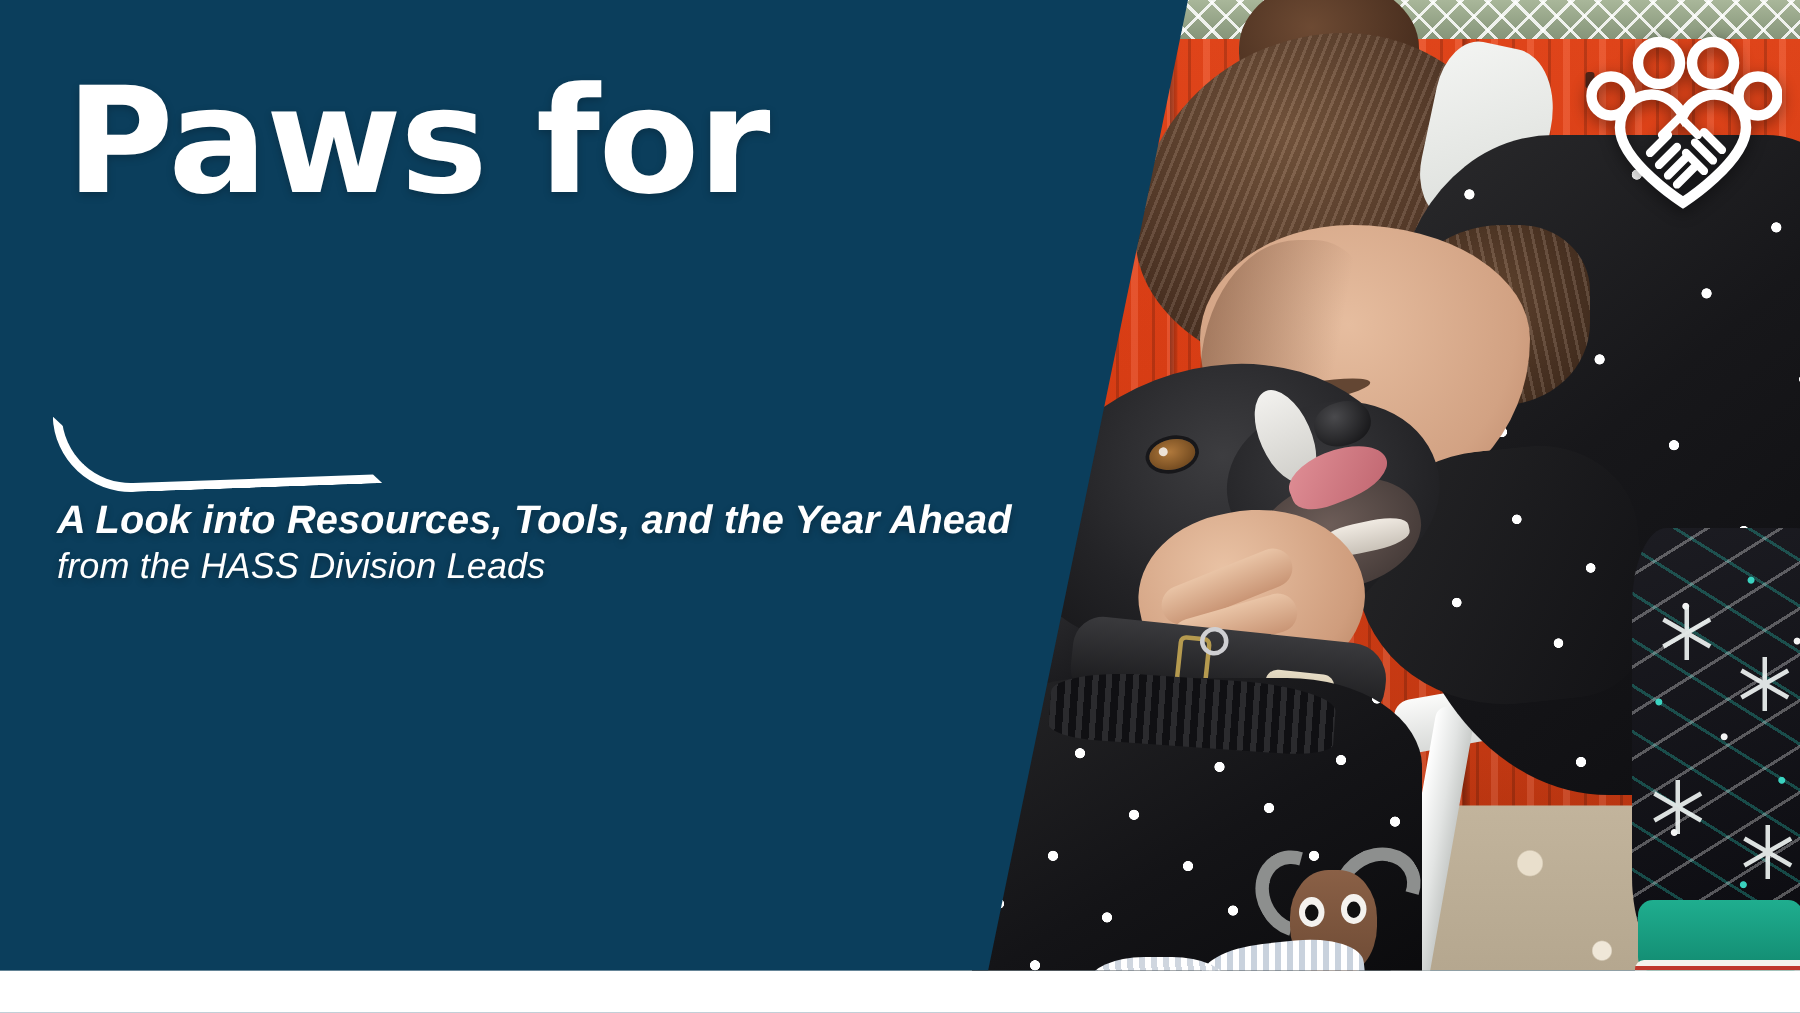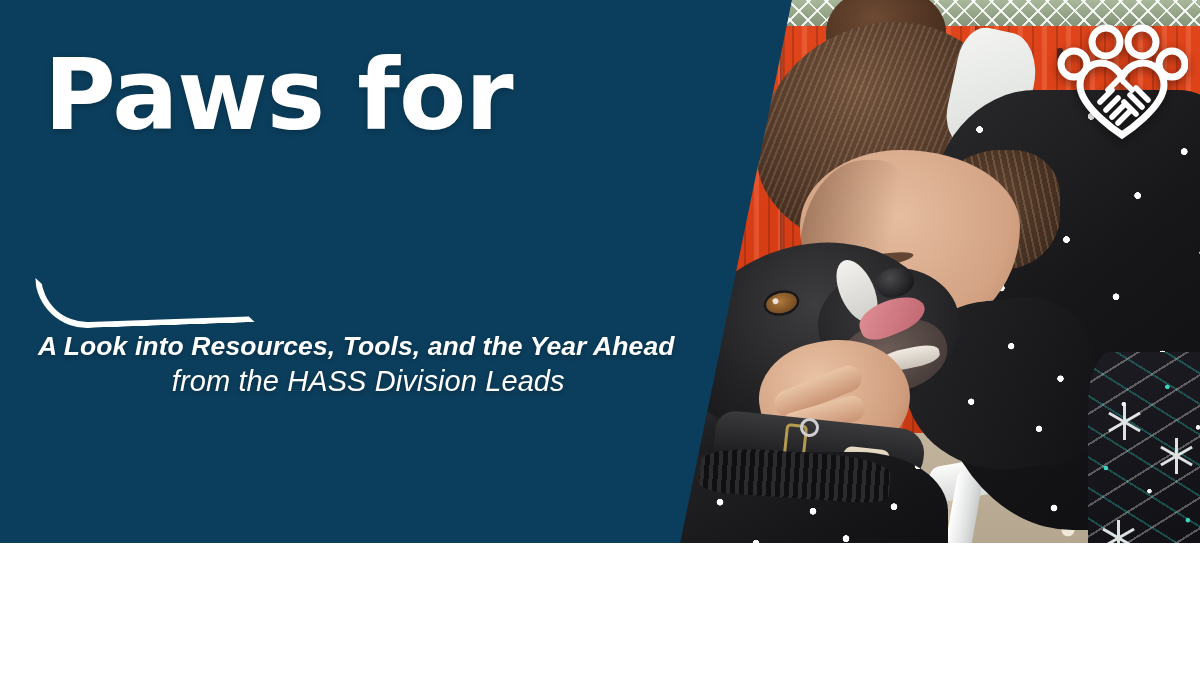--- a/index.html
+++ b/index.html
@@ -5,21 +5,21 @@
 <style>
   * { margin:0; padding:0; box-sizing:border-box; }
   html, body {
     width:1200px; height:675px;
     background:#ffffff;
     font-family:"Liberation Sans", sans-serif;
     overflow:hidden;
   }
   #stage {
     position:relative;
-    width:1200px; height:543px;
+    width:1200px; height:647px;
     overflow:hidden;
     background:#0b3e5c;
   }
 
   
   #photo {
     position:absolute; inset:0;
     overflow:hidden;
   }
   #photo-inner { position:absolute; inset:0; }
@@ -440,24 +440,23 @@
   }
 
   .subtitle {
     position:absolute; left:38px; top:330px;
     color:#ffffff;
     font-family:"Liberation Sans", sans-serif;
     font-style:italic;
     line-height:1.26;
     text-shadow:0 2px 5px rgba(0,0,0,.28);
     max-width:680px;
-    text-align:center;
   }
   .subtitle .l1 { display:block; font-weight:700; font-size:26.5px; letter-spacing:.1px; }
-  .subtitle .l2 { display:block; font-weight:400; font-size:29px; letter-spacing:.1px;margin-left:24px; }
+  .subtitle .l2 { display:block; font-weight:400; font-size:24px; letter-spacing:.1px; }
 
   .featuring {
     position:absolute; left:34px; top:580px;
     color:#ffffff;
     font-family:"Liberation Sans", sans-serif;
     font-style:italic;
     font-size:23px;
     line-height:1.42;
     text-shadow:0 2px 5px rgba(0,0,0,.28);
     max-width:600px;

